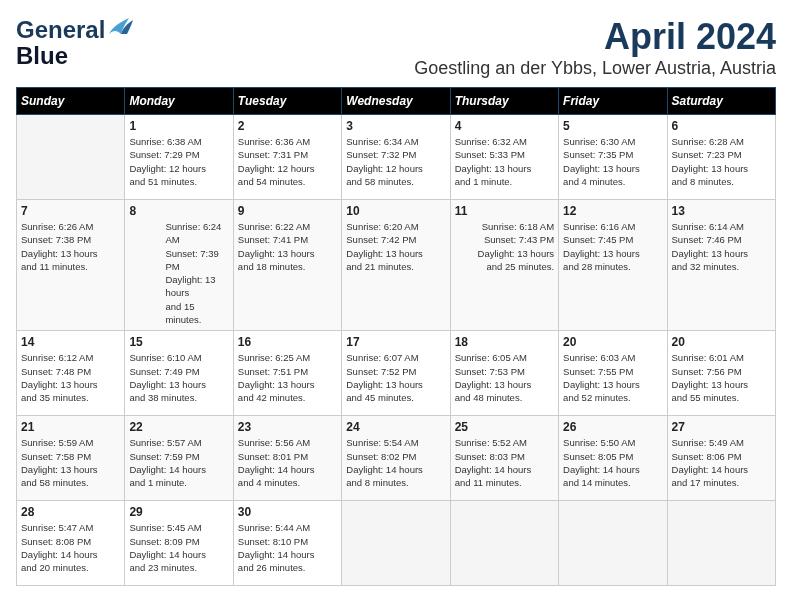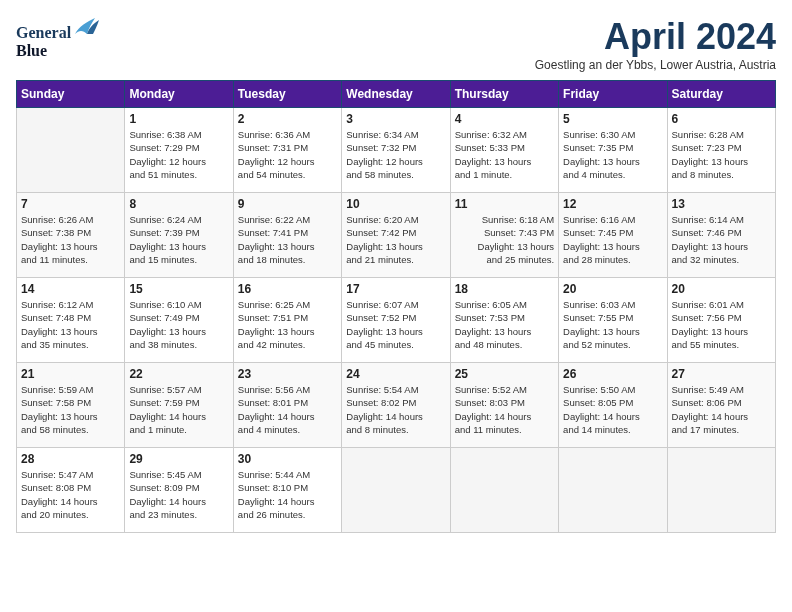--- a/index.html
+++ b/index.html
@@ -14,60 +14,60 @@
       display: flex;
       justify-content: space-between;
       align-items: flex-start;
       margin-bottom: 4px;
     }
     .logo {
       display: flex;
       align-items: center;
     }
     .logo-text {
-      font-size: 16px;
+      font-size: 24px;
       font-weight: bold;
       color: #1a3a5c;
       line-height: 1.1;
-      font-family: Liberation Serif, serif;
     }
     .logo-text span {
       color: #0f172a;
     }
     .logo-bird {
       width: 28px;
       height: 22px;
       margin-left: 2px;
       fill: #4a9fd4;
     }
     .title-block {
       text-align: right;
     }
     .month-title {
       font-size: 36px;
       font-weight: bold;
       color: #1a3a5c;
     }
     .location {
-      font-size: 12px;
+      font-size: 18px;
       color: #333;
     }
     table {
       width: 100%;
       border-collapse: collapse;
       margin-top: 8px;
     }
     thead tr th {
-      background-color: #4c1d95;
+      background-color: #000000;
       color: #fff;
       font-size: 12px;
       font-weight: bold;
       padding: 6px 4px;
       text-align: left;
       border: 1px solid #1a4a70;
+      font-style: italic;
     }
     tbody tr td {
       border: 1px solid #ccc;
       vertical-align: top;
       padding: 4px;
       font-size: 10px;
       color: #333;
       width: 14.28%;
       min-height: 80px;
       height: 85px;
@@ -173,21 +173,21 @@
       <tr>
         <td>
           <span class="day-num">7</span>
           <div class="day-info" style="white-space: pre-line;">Sunrise: 6:26 AM
 Sunset: 7:38 PM
 Daylight: 13 hours
 and 11 minutes.</div>
         </td>
         <td>
           <span class="day-num">8</span>
-          <div class="day-info" style="white-space: pre-line;">Sunrise: 6:24 AM
+          <div class="day-info" style="white-space: pre-line; margin-left: 36px;">Sunrise: 6:24 AM
 Sunset: 7:39 PM
 Daylight: 13 hours
 and 15 minutes.</div>
         </td>
         <td>
           <span class="day-num">9</span>
           <div class="day-info" style="white-space: pre-line;">Sunrise: 6:22 AM
 Sunset: 7:41 PM
 Daylight: 13 hours
 and 18 minutes.</div>

